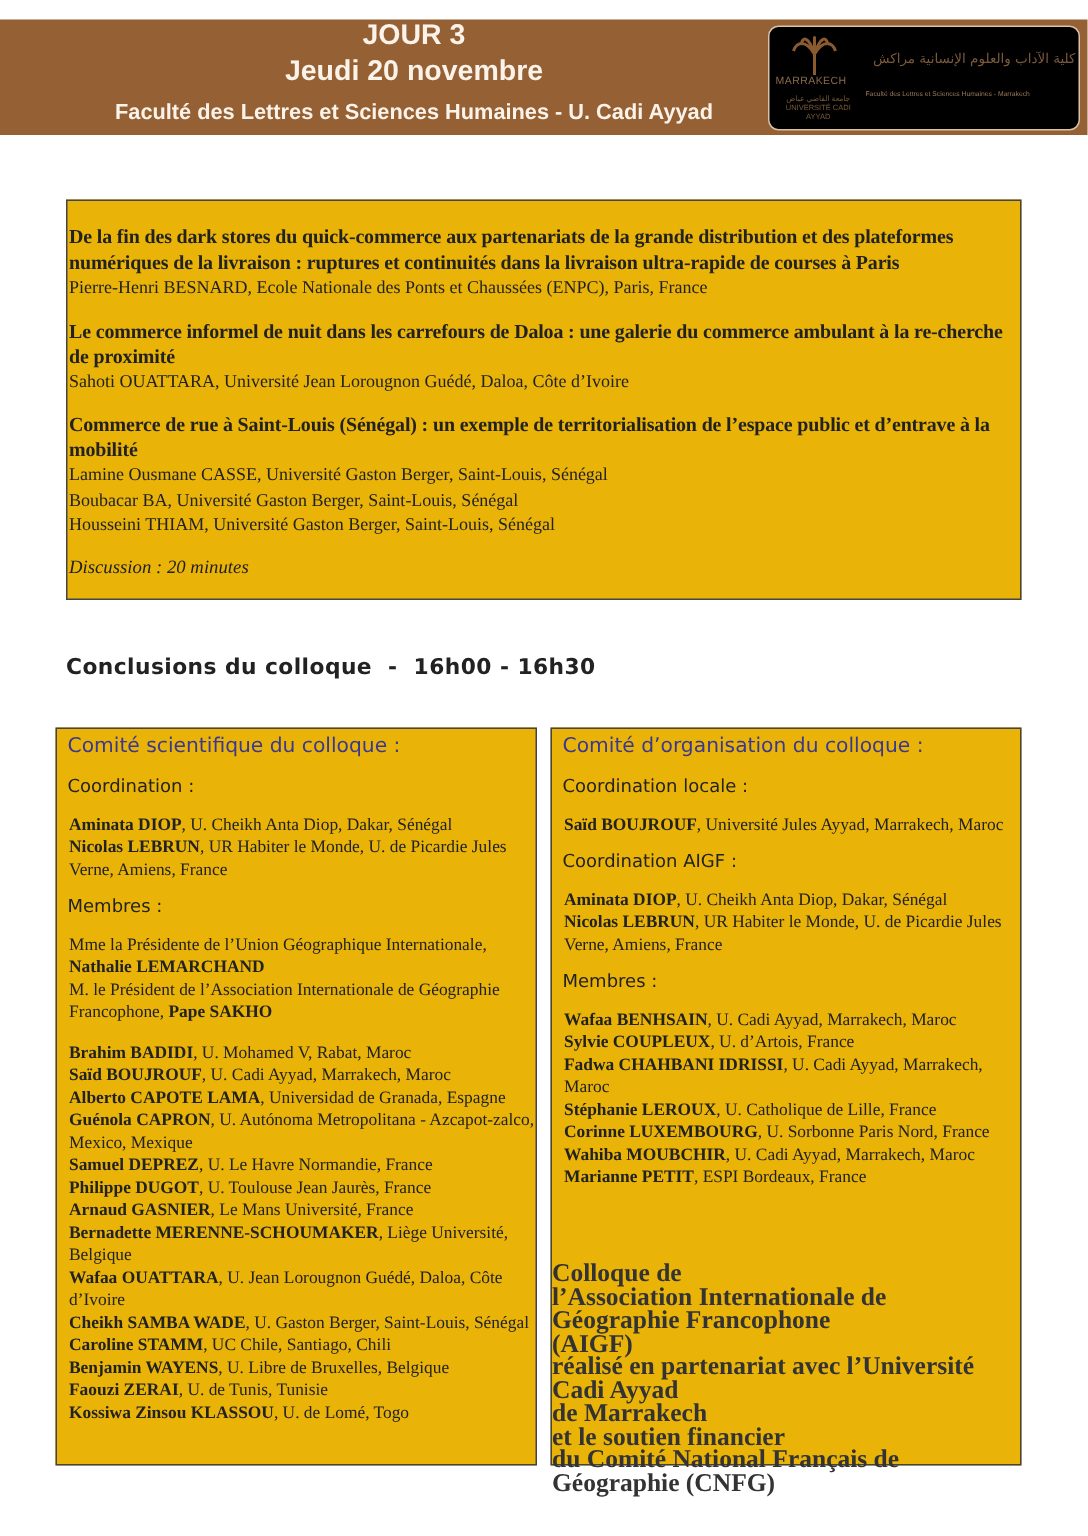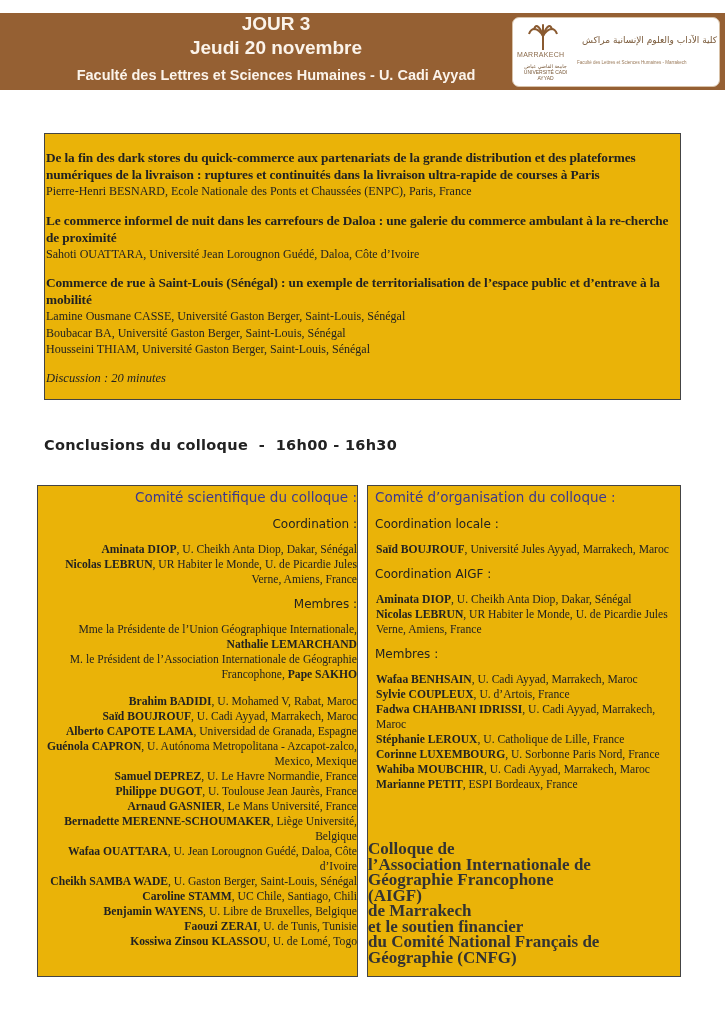--- a/index.html
+++ b/index.html
@@ -4,21 +4,21 @@
 <style>
   html, body { margin:0; padding:0; background:#ffffff; }
   body { width:725px; height:1024px; position:relative; overflow:hidden;
          font-family:"Liberation Serif", serif; color:#222; }
   .header { position:absolute; left:0; top:13px; width:725px; height:77px; background:#956033; }
   .header .titles { position:absolute; left:0; top:0; width:552px; text-align:center; color:#fbf3ea;
          font-family:"Liberation Sans", sans-serif; font-weight:bold; }
   .header .t1 { font-size:19px; line-height:20px; margin-top:1px; }
   .header .t2 { font-size:19px; line-height:24px; margin-top:2px; }
   .header .t3 { font-size:14.5px; line-height:22px; margin-top:4px; }
-  .logo { position:absolute; left:512px; top:4px; width:208px; height:70px; background:#ffffff;
+  .logo { position:absolute; left:512px; top:4px; width:208px; height:70px; background:#000000;
           border-radius:7px; border:1px solid #d8c2a8; box-sizing:border-box; }
   .logo .mark { position:absolute; left:14px; top:6px; width:32px; height:26px; }
   .logo .mark-label { position:absolute; left:4px; top:33px; font-family:"Liberation Sans", sans-serif;
           font-size:7px; color:#8a6a4a; letter-spacing:0.3px; }
   .logo .univ { position:absolute; left:10px; top:45px; font-size:5px; color:#7a5a3a;
           font-family:"Liberation Sans", sans-serif; text-align:center; width:45px; line-height:6px; }
   .logo .ar { position:absolute; left:64px; top:17px; font-size:9px; color:#7a5a3a;
           font-family:"DejaVu Sans", sans-serif; width:140px; text-align:right; }
   .logo .sub2 { position:absolute; left:64px; top:42px; font-size:4.5px; color:#9a7a5a;
           font-family:"Liberation Sans", sans-serif; width:140px; }
@@ -26,21 +26,21 @@
   .box { position:absolute; border:1.5px solid #444; box-sizing:border-box; background:#eab308; }
   .session { left:44px; top:133px; width:637px; height:267px; padding:15px 0 0 1px; }
   .talk { margin-bottom:12px; }
   .talk-title { font-weight:bold; font-size:13.3px; line-height:17px; letter-spacing:-0.1px; }
   .talk-author { font-size:12px; line-height:16.5px; }
   .discussion { font-style:italic; font-size:12.5px; line-height:16px; margin-top:6px; }
   .conclusions { position:absolute; left:44px; top:437px; font-size:14.5px; color:#222;
                  font-family:"DejaVu Sans", sans-serif; letter-spacing:0.3px;font-weight:bold; }
 
   .col { top:485px; height:492px; padding:2px 0 0 1px; }
-  .col-left { left:37px; width:321px;text-align:right; }
+  .col-left { left:37px; width:321px; }
   .col-right { left:367px; width:314px; }
   .col-title { font-family:"DejaVu Sans", sans-serif; color:#3a3890; font-size:13.5px; line-height:19px; padding-left:6px; }
   .sub-title { font-family:"DejaVu Sans", sans-serif; color:#222; font-size:12px; line-height:18px; margin-top:8px; padding-left:6px; }
   .plist { margin-top:9px; padding-left:7px; }
   .person { font-size:11.6px; line-height:15px; }
   .person b { font-weight:bold; }
   .footer { position:absolute; left:0; right:0; top:355px; font-weight:bold;
             font-size:17px; line-height:15.5px; color:#333; }
 </style>
 </head>
@@ -136,17 +136,18 @@
       <div class="person"><b>Fadwa CHAHBANI IDRISSI</b><span>, U. Cadi Ayyad, Marrakech, Maroc</span></div>
       <div class="person"><b>Stéphanie LEROUX</b><span>, U. Catholique de Lille, France</span></div>
       <div class="person"><b>Corinne LUXEMBOURG</b><span>, U. Sorbonne Paris Nord, France</span></div>
       <div class="person"><b>Wahiba MOUBCHIR</b><span>, U. Cadi Ayyad, Marrakech, Maroc</span></div>
       <div class="person"><b>Marianne PETIT</b><span>, ESPI Bordeaux, France</span></div>
     </div>
   <div class="footer" id="oc-footer">
       <div>Colloque de</div>
       <div>l’Association Internationale de Géographie Francophone</div>
       <div>(AIGF)</div>
+      <div>réalisé en partenariat avec l’Université Cadi Ayyad</div>
       <div>de Marrakech</div>
       <div>et le soutien financier</div>
       <div>du Comité National Français de Géographie (CNFG)</div>
     </div>
 </div>
 
 </body></html>

